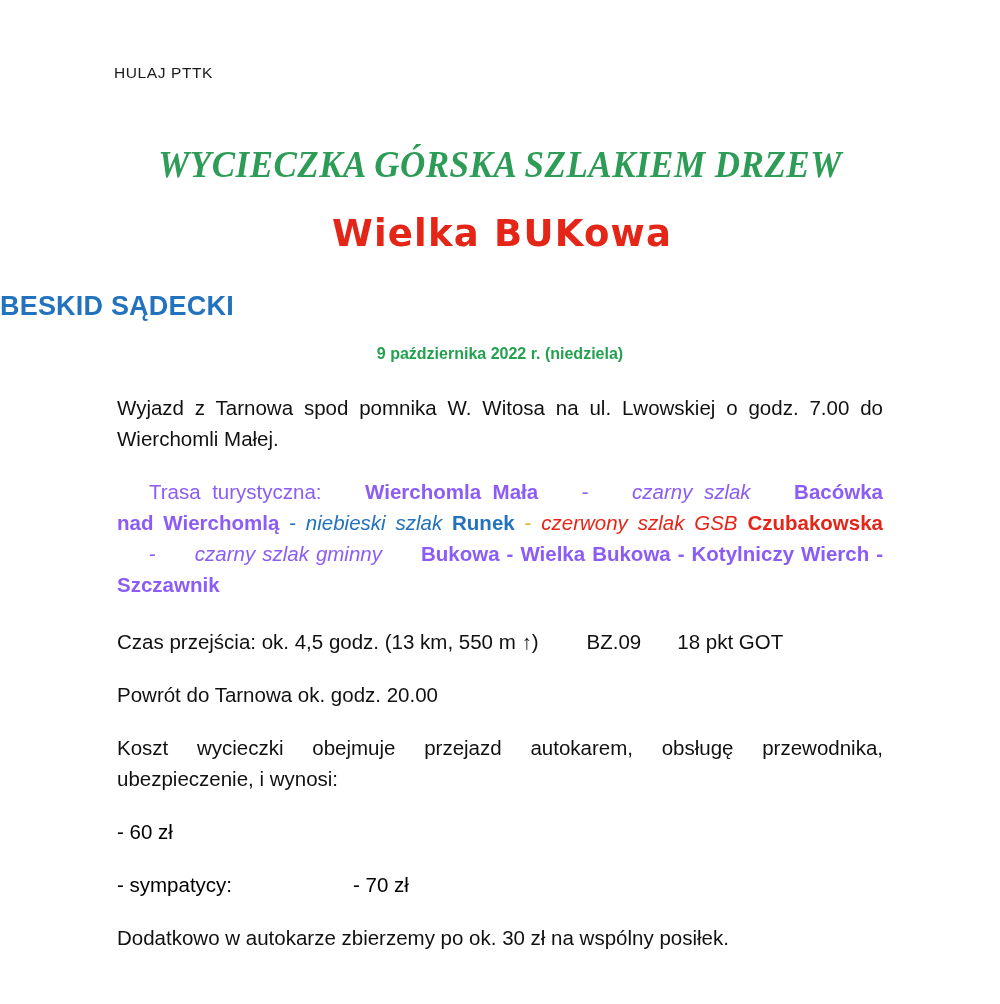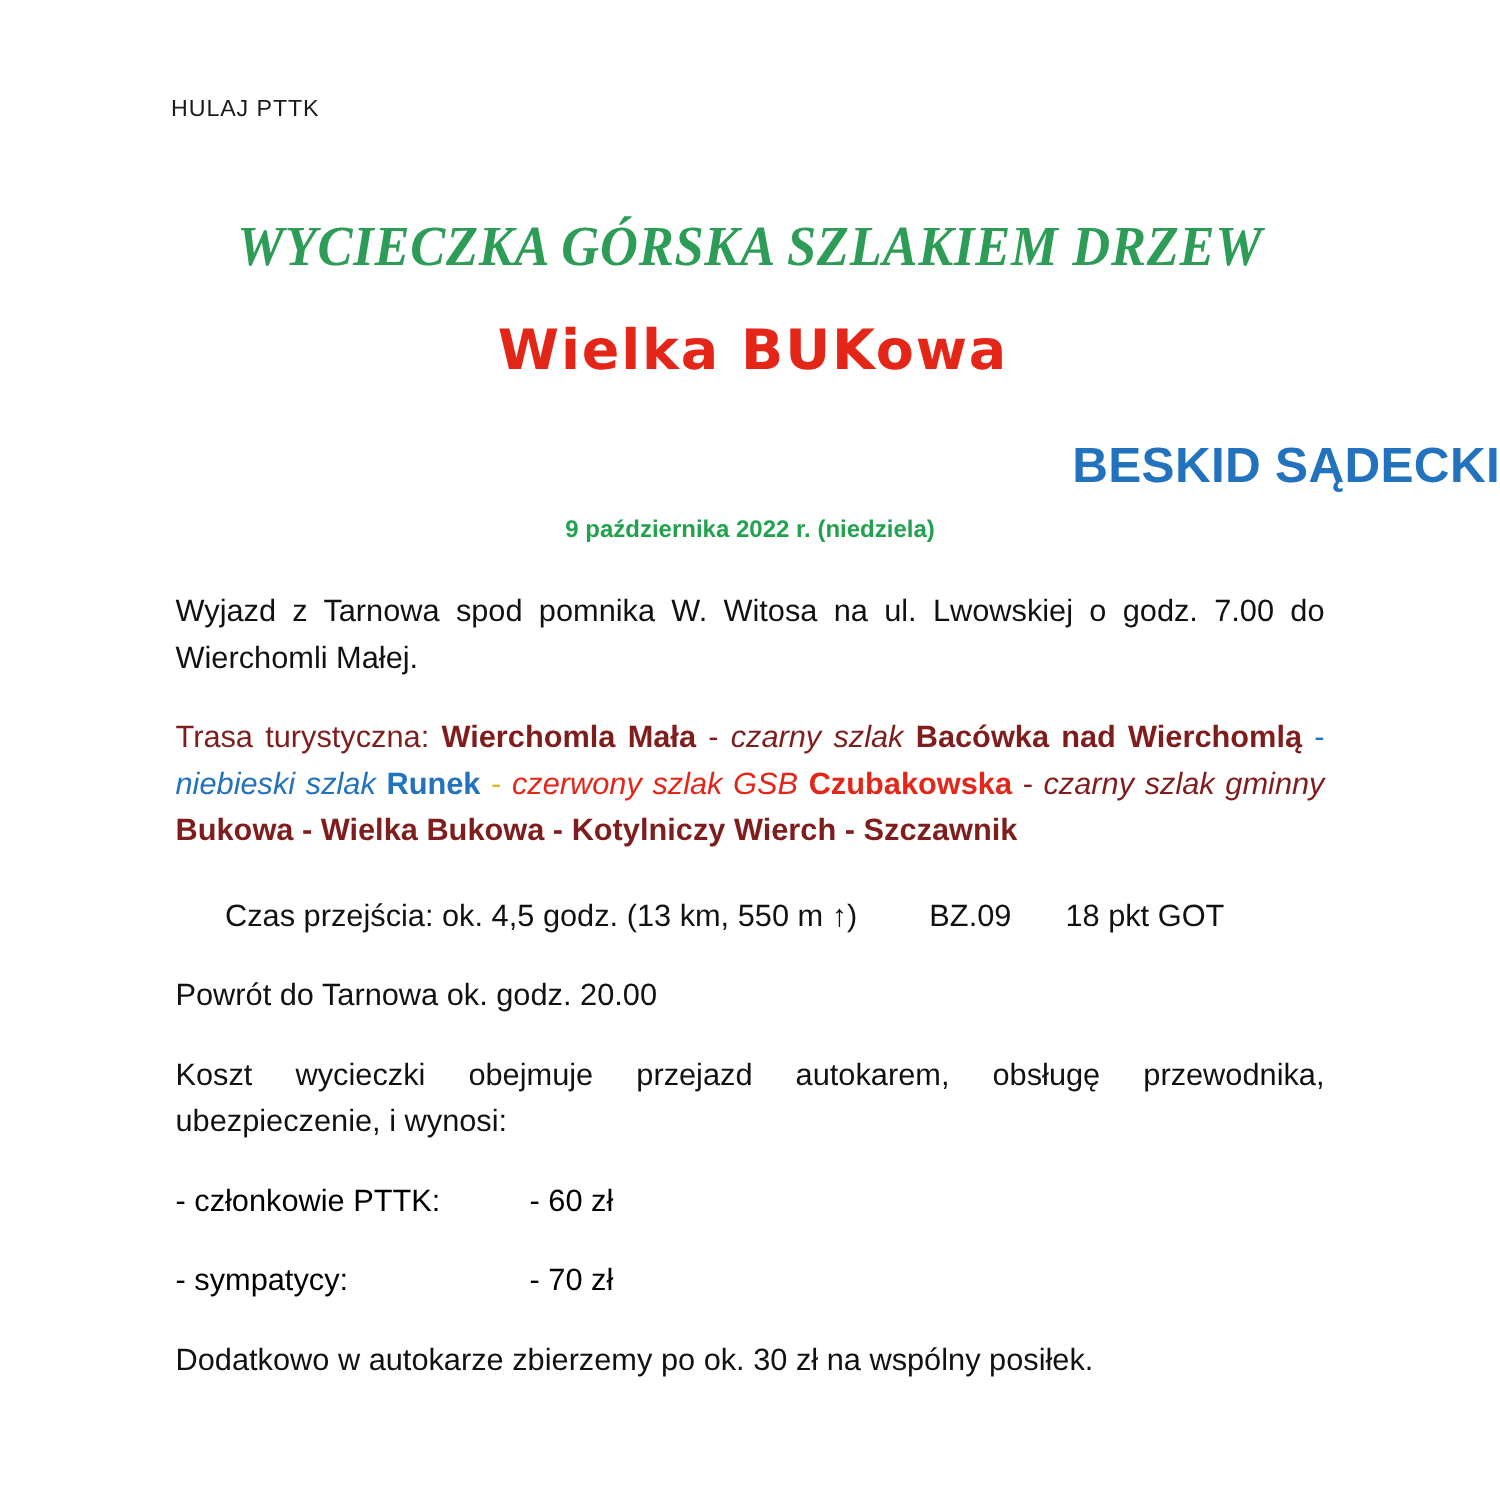--- a/index.html
+++ b/index.html
@@ -63,25 +63,25 @@
     font-weight: 700;
     font-size: 37px;
     letter-spacing: 1.2px;
   }
 
   .title-blue {
     position: absolute;
     left: 0;
     right: 0;
     top: 291px;
-    text-align: right;
+    text-align: left;
     color: #2272bd;
     font-family: "Liberation Sans", sans-serif;
     font-weight: 700;
-    font-size: 33px;
+    font-size: 27px;
     letter-spacing: 0.2px;
   }
 
   .title-date {
     position: absolute;
     left: 0;
     right: 0;
     top: 345px;
     text-align: center;
     color: #22a14e;
@@ -105,39 +105,38 @@
     text-align: justify;
     text-justify: inter-word;
     margin: 0 0 22px 0;
     color: #111111;
   }
   .para.last { margin-bottom: 0; }
   .para.nojust { text-align: left; }
 
   .route { margin-bottom: 26px; }
 
-  .c-black { color: #7f1d1d; }
+  .c-black { color: #8b5cf6; margin-left: 32px; }
   .c-blue  { color: #2272bd; }
   .c-red   { color: #e42619; }
   .c-gold  { color: #e0b51d; }
 
   .price-row {
     font-family: "Liberation Sans", sans-serif;
     font-size: 20.5px;
     line-height: 31px;
     margin: 0 0 22px 0;
     display: flex;
   }
   .price-label { width: 236px; flex: 0 0 236px; }
   .price-value { flex: 0 0 auto; }
 
   .timing-line {
     display: flex;
     align-items: flex-end;
-    margin-left: 33px;
   }
   .timing-main { flex: 0 0 auto; }
   .timing-code { margin-left: 48px; }
   .timing-pts  { margin-left: 36px; }
 </style>
 </head>
 <body>
 
 <div class="page">
 
@@ -165,21 +164,20 @@
         <span class="timing-code">BZ.09</span>
         <span class="timing-pts">18 pkt GOT</span>
       </span>
     </p>
 
     <p class="para nojust">Powrót do Tarnowa ok. godz. 20.00</p>
 
     <p class="para">Koszt wycieczki obejmuje przejazd autokarem, obsługę przewodnika, ubezpieczenie, i wynosi:</p>
 
     <div class="price-row">
-      <span class="price-label">- członkowie PTTK:</span>
       <span class="price-value">- 60 zł</span>
     </div>
 
     <div class="price-row">
       <span class="price-label">- sympatycy:</span>
       <span class="price-value">- 70 zł</span>
     </div>
 
     <p class="para nojust last">Dodatkowo w autokarze zbierzemy po ok. 30 zł na wspólny posiłek.</p>
 

